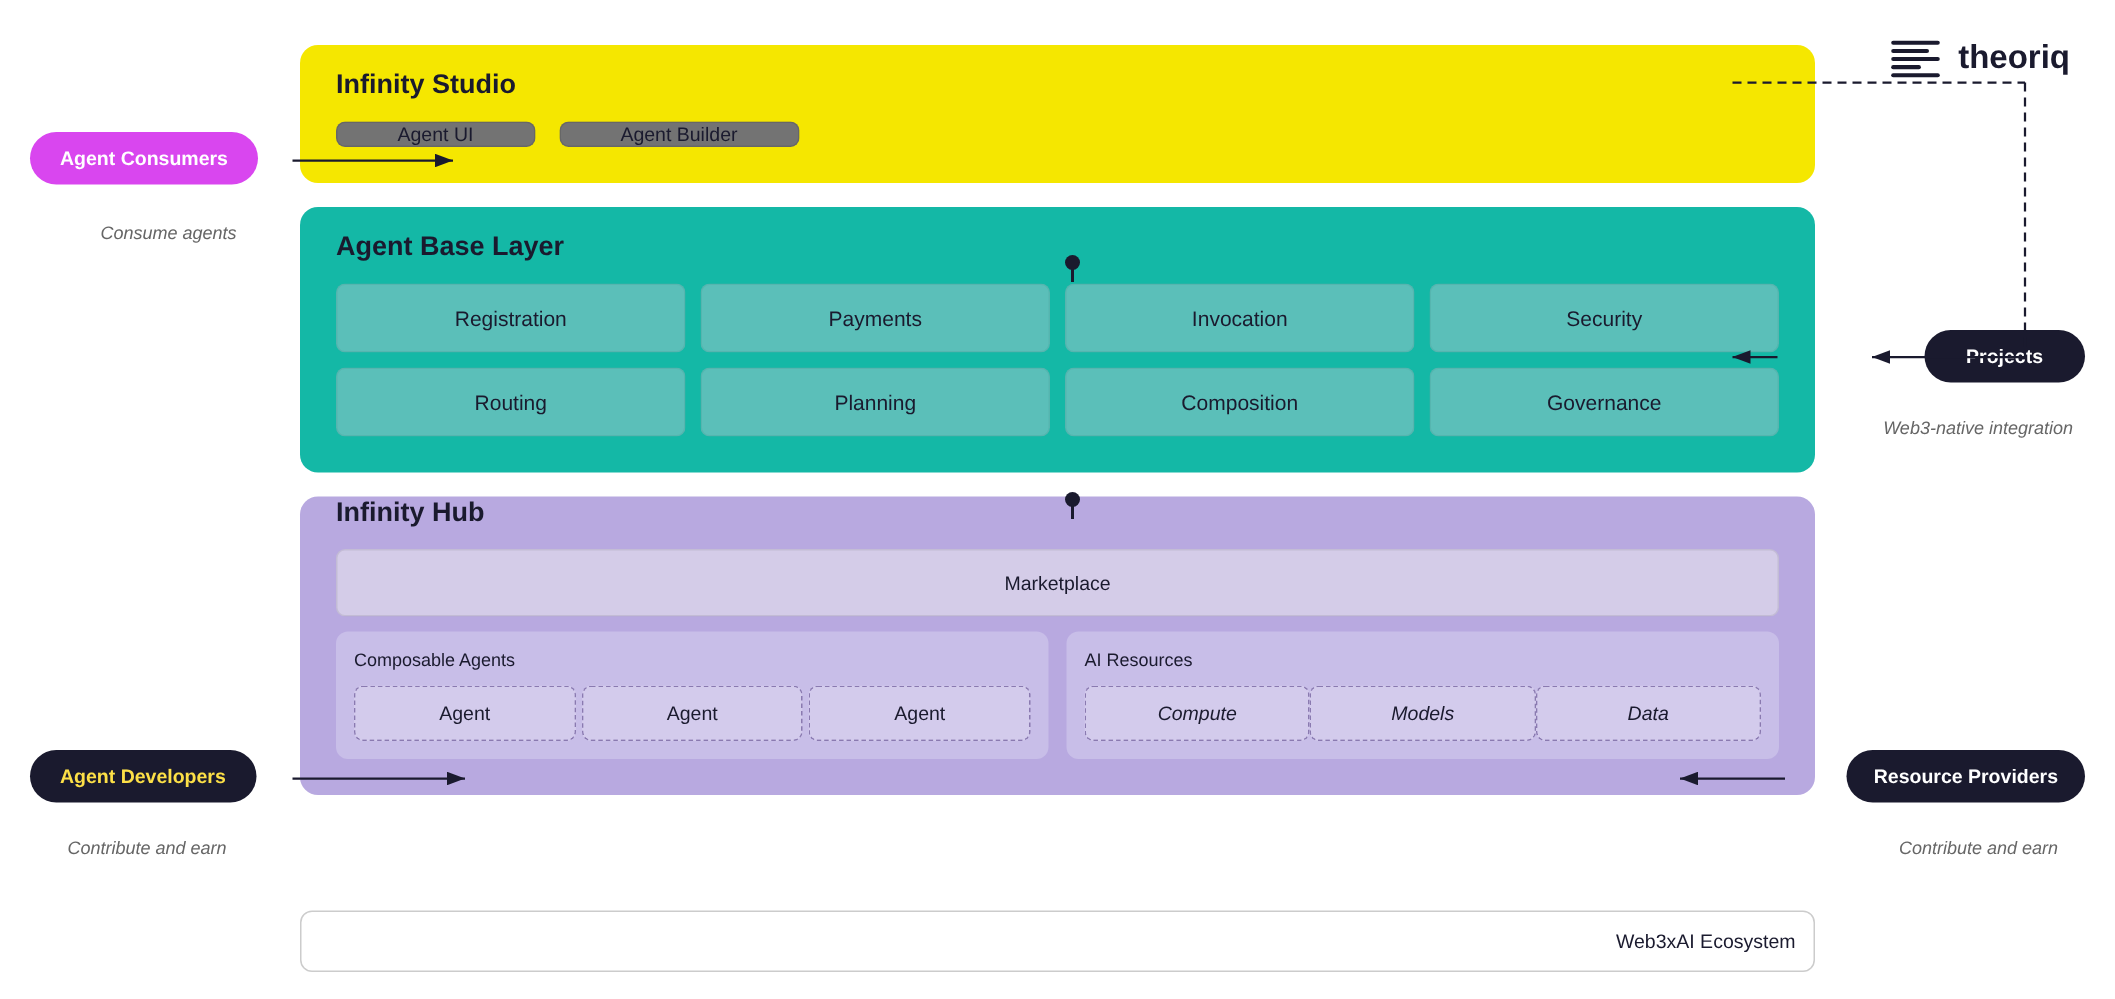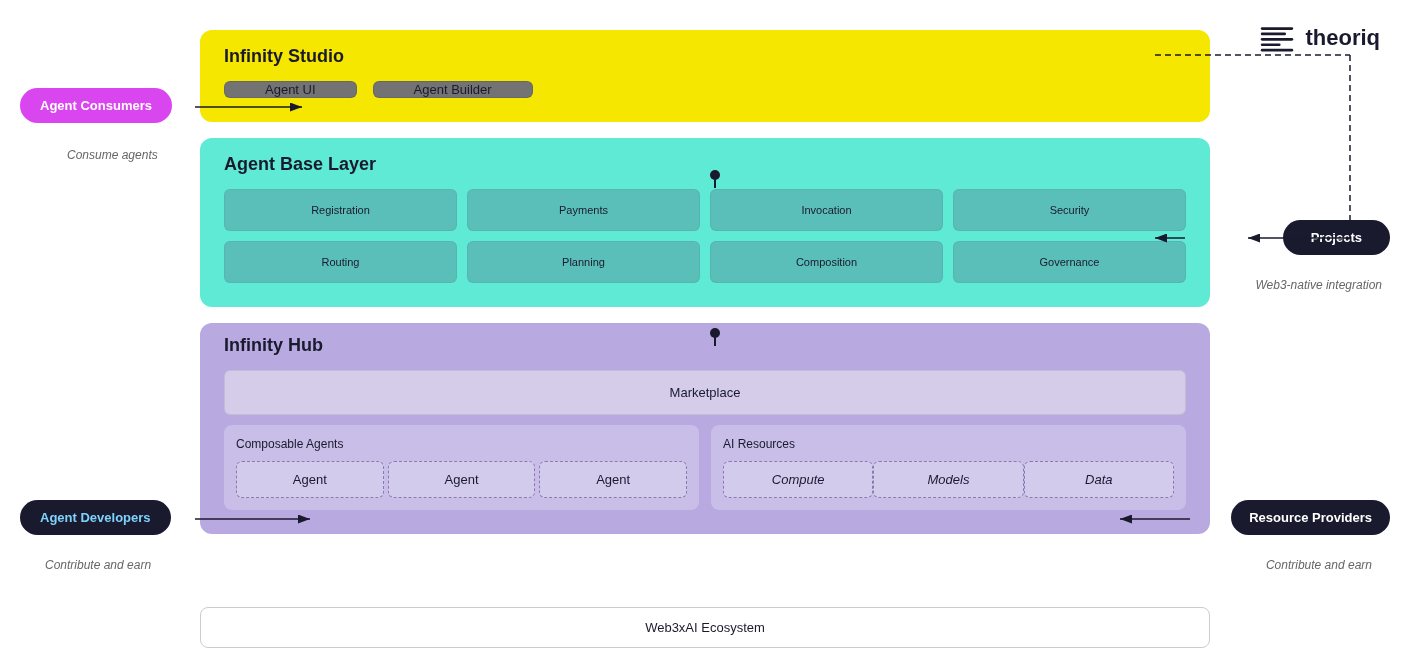--- a/index.html
+++ b/index.html
@@ -57,21 +57,21 @@
       color: #666;
       font-style: italic;
       margin-left: 27px;
     }
 
     .agent-developers-pill {
       position: absolute;
       top: 500px;
       left: 20px;
       background: #1a1a2e;
-      color: #7dd3fc;
+      color: #fde047;
       border-radius: 30px;
       padding: 10px 20px;
       font-size: 13px;
       font-weight: bold;
       white-space: nowrap;
     }
     .contribute-earn-left {
       position: absolute;
       top: 558px;
       left: 45px;
@@ -154,52 +154,52 @@
       border-radius: 6px;
       padding: 0 40px;
       font-size: 13px;
       color: #1a1a2e;
       text-align: left;
       border: 1px solid rgba(0,0,0,0.1);
     }
 
     
     .agent-base-layer {
-      background: #5eead4;
+      background: #14b8a6;
       border-radius: 12px;
       padding: 16px 24px 24px;
       margin-top: 16px;
       position: relative;
     }
     .base-title {
       font-size: 18px;
       font-weight: bold;
       color: #1a1a2e;
       margin-bottom: 14px;
     }
     .base-grid {
       display: grid;
       grid-template-columns: repeat(4, 1fr);
       gap: 10px;
     }
     .base-card {
       background: #5bbfb9;
       border-radius: 6px;
       padding: 14px 10px;
-      font-size: 11px;
+      font-size: 14px;
       color: #1a1a2e;
       text-align: center;
       border: 1px solid rgba(0,0,0,0.05);
     }
 
     
     .infinity-hub {
       background: #b8a9e0;
       border-radius: 12px;
-      padding: 12px 24px 24px;
+      padding: 0 24px 24px;
       margin-top: 16px;
       position: relative;
     }
     .hub-title {
       font-size: 18px;
       font-weight: bold;
       color: #1a1a2e;
       margin-bottom: 14px;
     }
     .marketplace-card {
@@ -272,21 +272,21 @@
     .web3-ecosystem {
       position: absolute;
       left: 200px;
       right: 200px;
       bottom: 18px;
       border: 1.5px solid #ccc;
       border-radius: 8px;
       padding: 12px;
       font-size: 13px;
       color: #1a1a2e;
-      text-align: center;
+      text-align: right;
       background: #fff;
     }
 
     
     .arrows-svg {
       position: absolute;
       top: 0;
       left: 0;
       width: 1410px;
       height: 666px;

